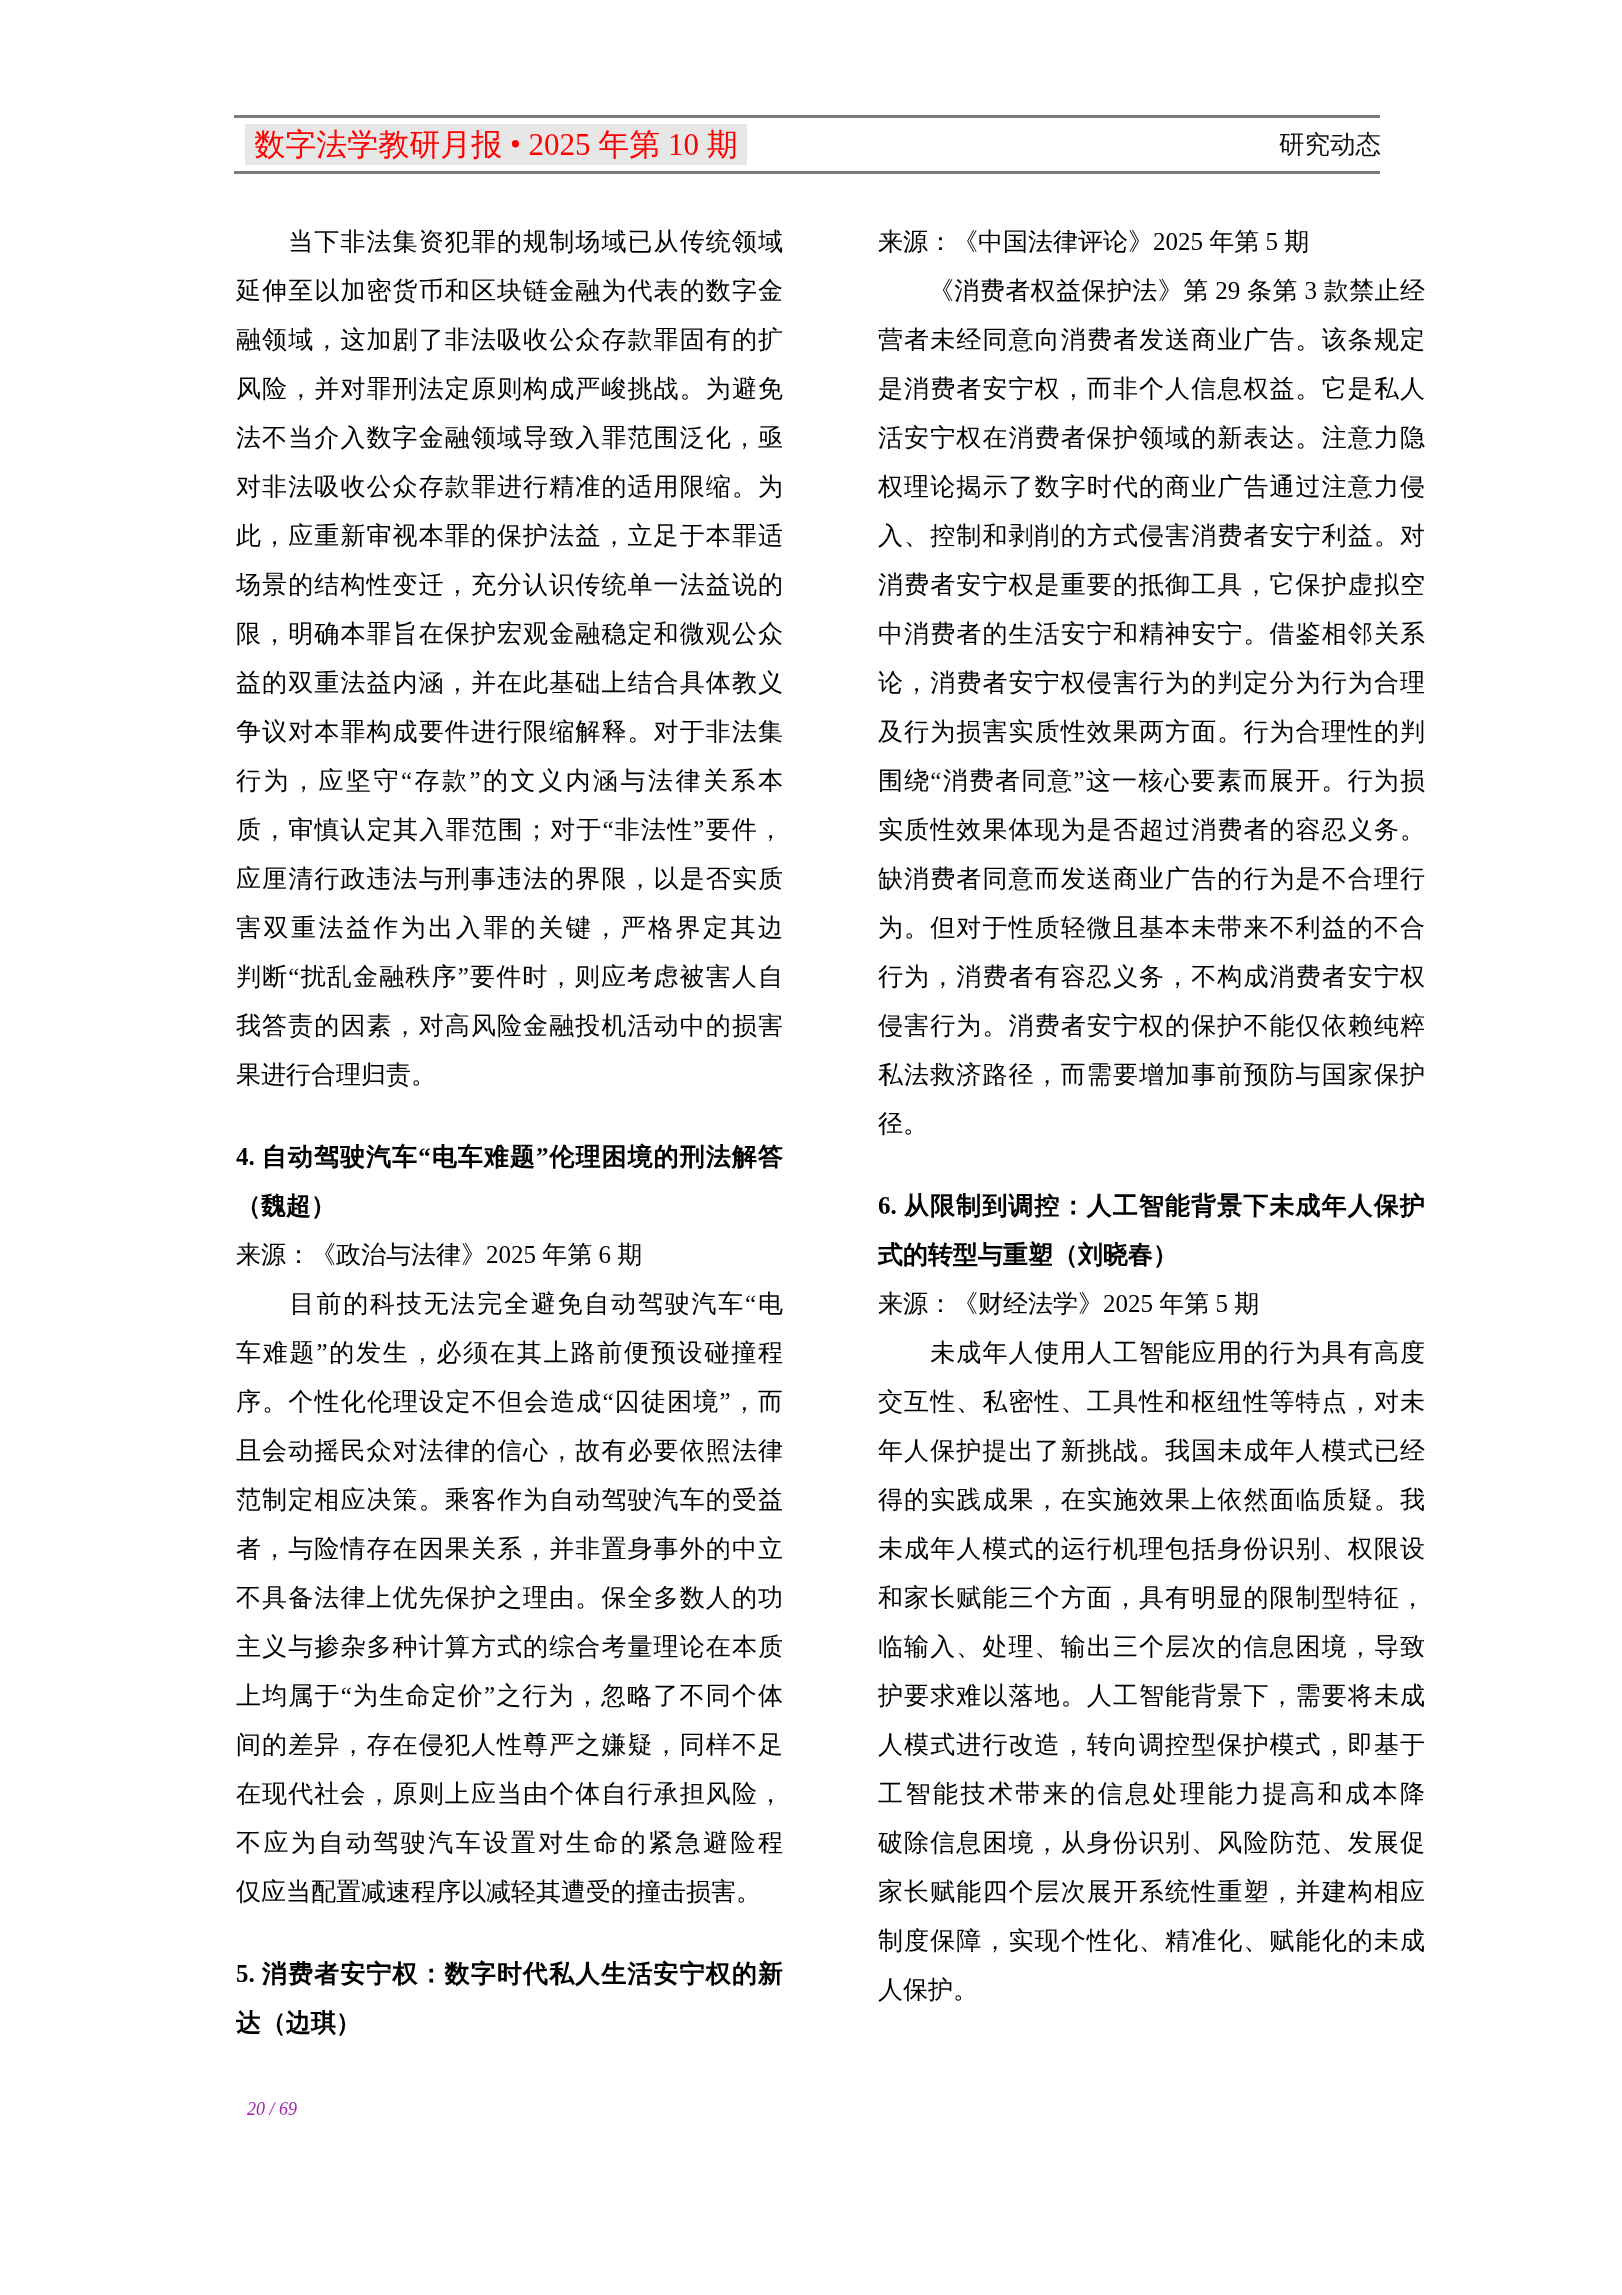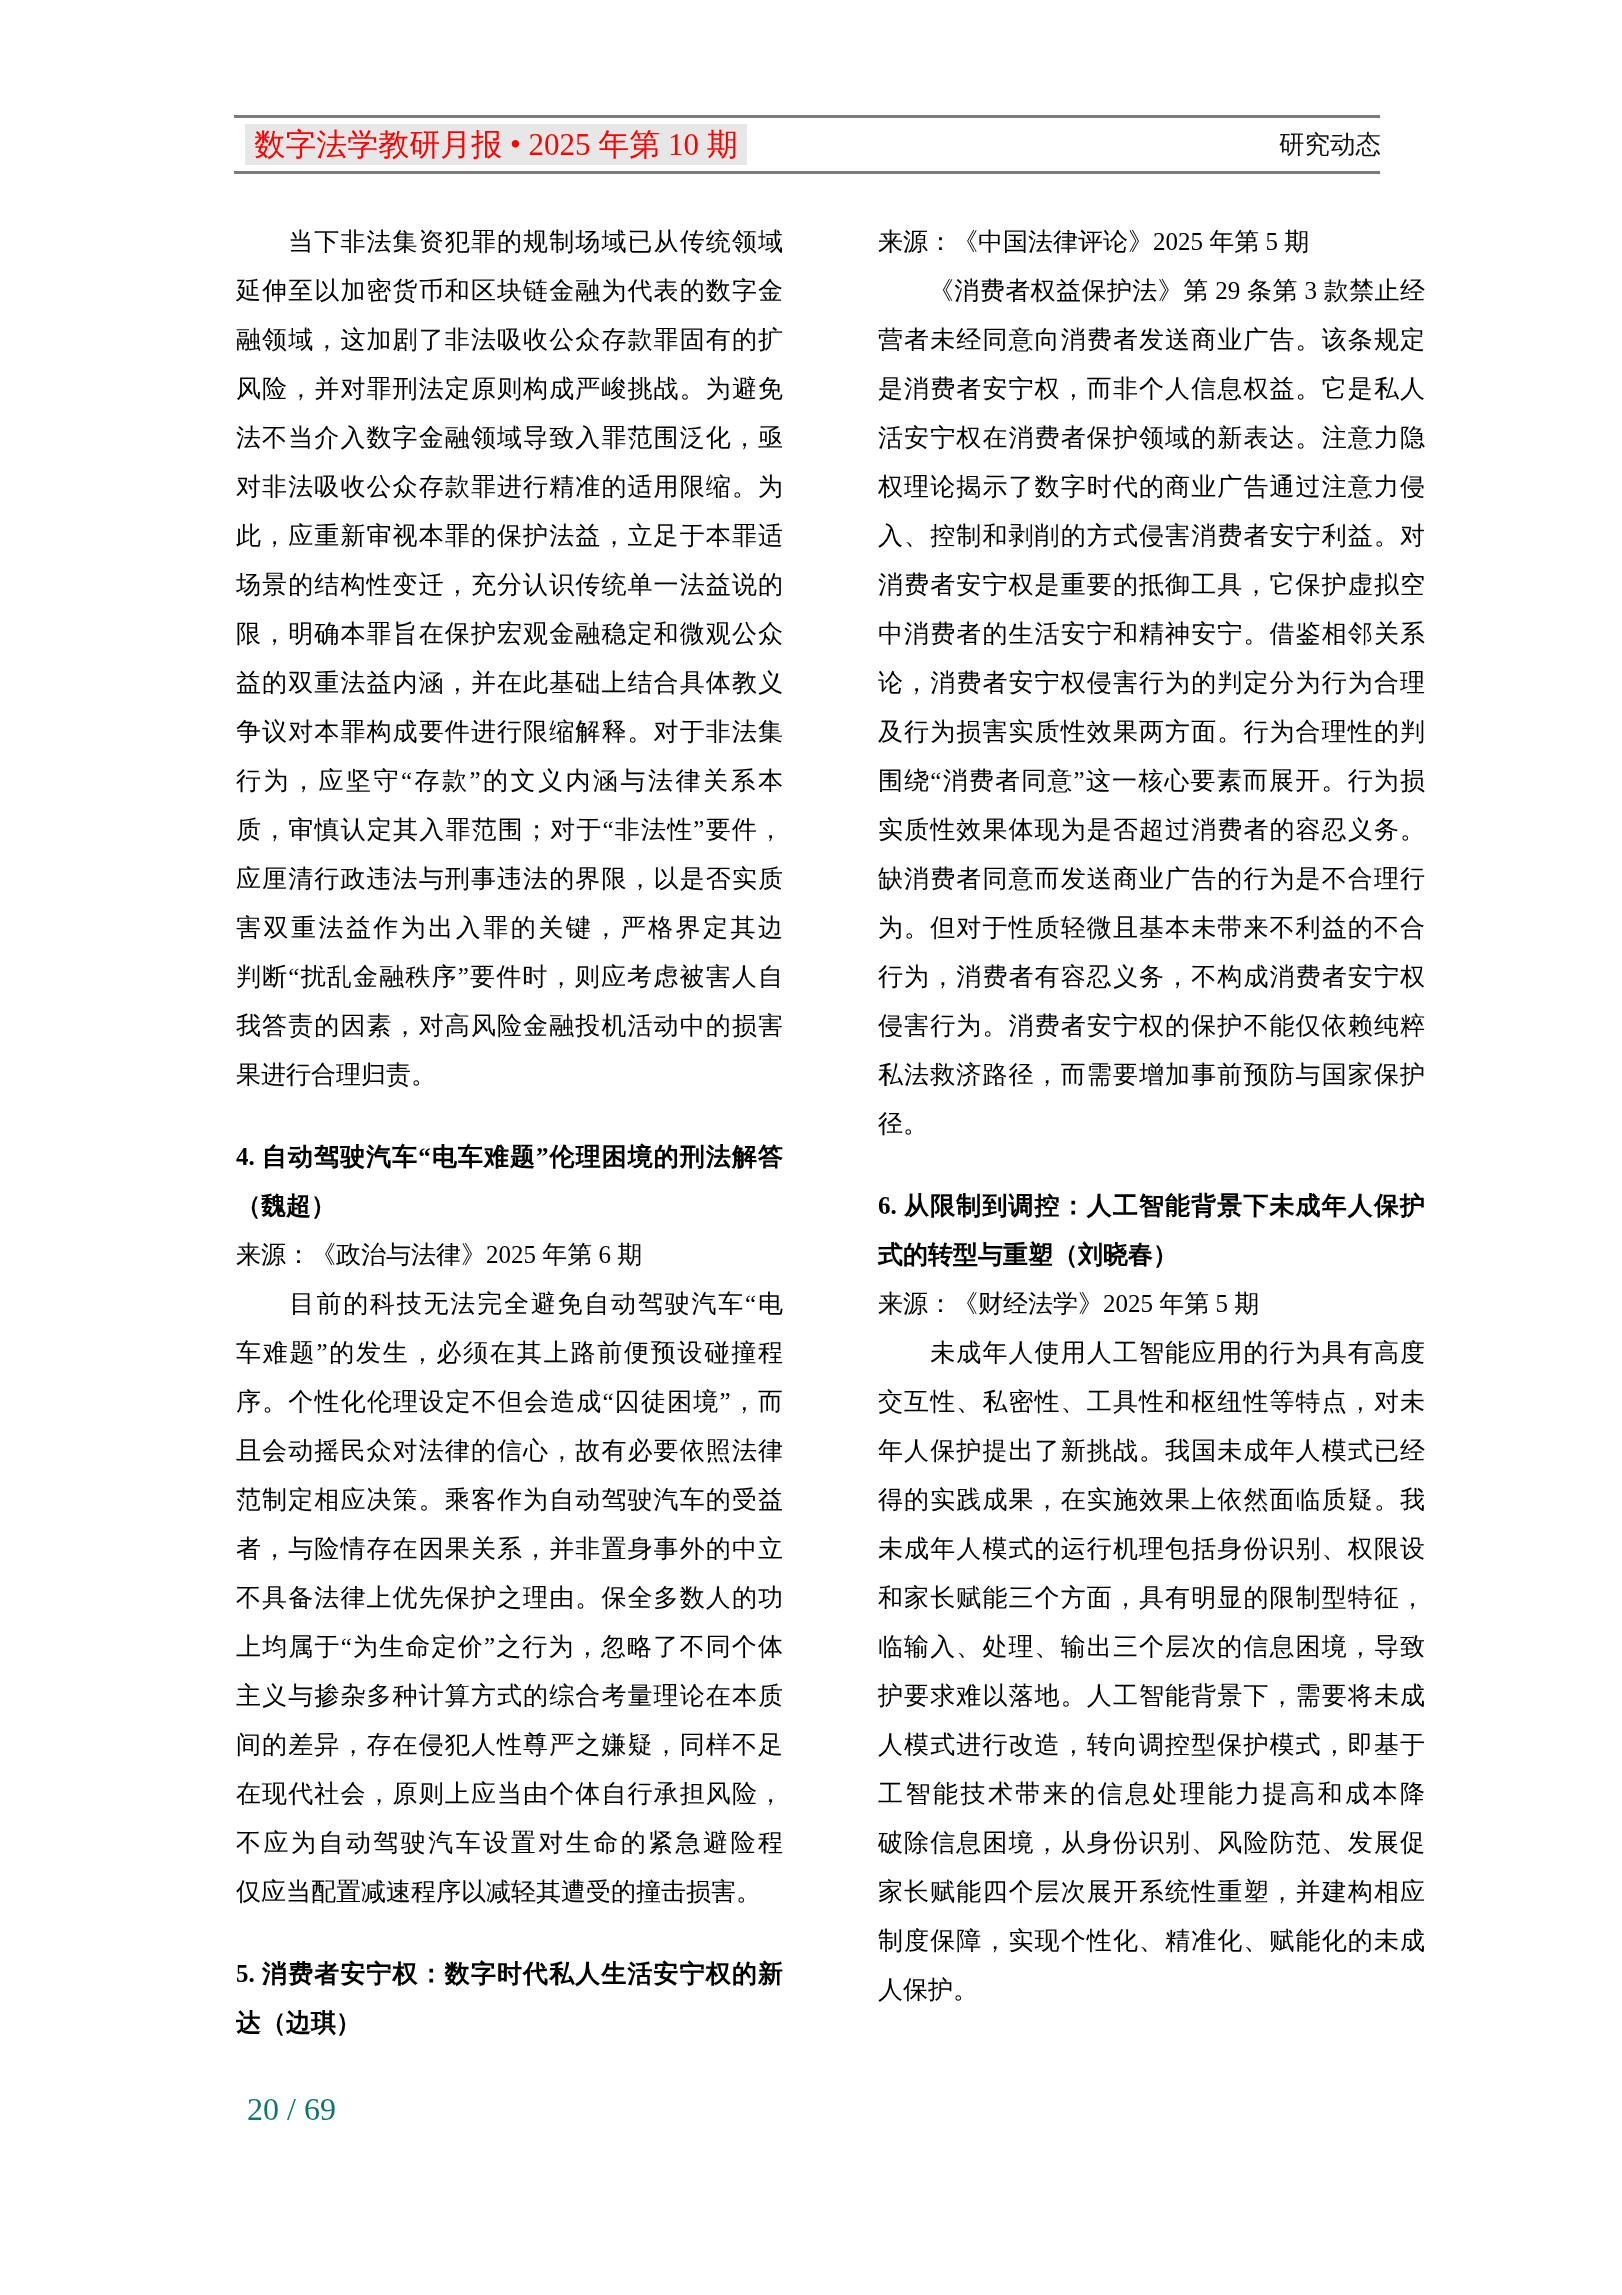--- a/index.html
+++ b/index.html
@@ -45,22 +45,23 @@
     overflow:hidden;
     word-break:break-all;
   }
   .line.j { text-align-last:justify; }
   .block.heading { margin-top:33px; }
   .block.heading .line { font-weight:bold; }
 
   
   .footer {
     position:absolute; left:247px; top:2093px;
-    font-size:32px; line-height:33px; color:#0f766e;
+    font-size:18px; line-height:33px; color:#a21caf;
     white-space:nowrap;
+    font-style:italic;
   }
 </style>
 </head>
 <body>
 
 <div class="page">
 
   <div class="rule top" style="background: rgb(123, 123, 123);"></div>
 
   <div class="header-title" style="color: rgb(255, 0, 0); background: rgb(231, 231, 231);">数字法学教研月报 • 2025 年第 10 期</div>
@@ -98,22 +99,22 @@
         <div class="line">来源：《政治与法律》2025 年第 6 期</div>
       </div>
       <div class="block paragraph">
         <div class="line j">　　目前的科技无法完全避免自动驾驶汽车“电</div>
         <div class="line j">车难题”的发生，必须在其上路前便预设碰撞程</div>
         <div class="line j">序。个性化伦理设定不但会造成“囚徒困境”，而</div>
         <div class="line j">且会动摇民众对法律的信心，故有必要依照法律规</div>
         <div class="line j">范制定相应决策。乘客作为自动驾驶汽车的受益</div>
         <div class="line j">者，与险情存在因果关系，并非置身事外的中立者，</div>
         <div class="line j">不具备法律上优先保护之理由。保全多数人的功利</div>
+        <div class="line j">主义与掺杂多种计算方式的综合考量理论在本质</div>
         <div class="line j">上均属于“为生命定价”之行为，忽略了不同个体</div>
-        <div class="line j">主义与掺杂多种计算方式的综合考量理论在本质</div>
         <div class="line j">间的差异，存在侵犯人性尊严之嫌疑，同样不足取。</div>
         <div class="line j">在现代社会，原则上应当由个体自行承担风险，故</div>
         <div class="line j">不应为自动驾驶汽车设置对生命的紧急避险程序，</div>
         <div class="line">仅应当配置减速程序以减轻其遭受的撞击损害。</div>
       </div>
       <div class="block heading">
         <div class="line j">5. 消费者安宁权：数字时代私人生活安宁权的新表</div>
         <div class="line">达（边琪）</div>
       </div>
     </div>

